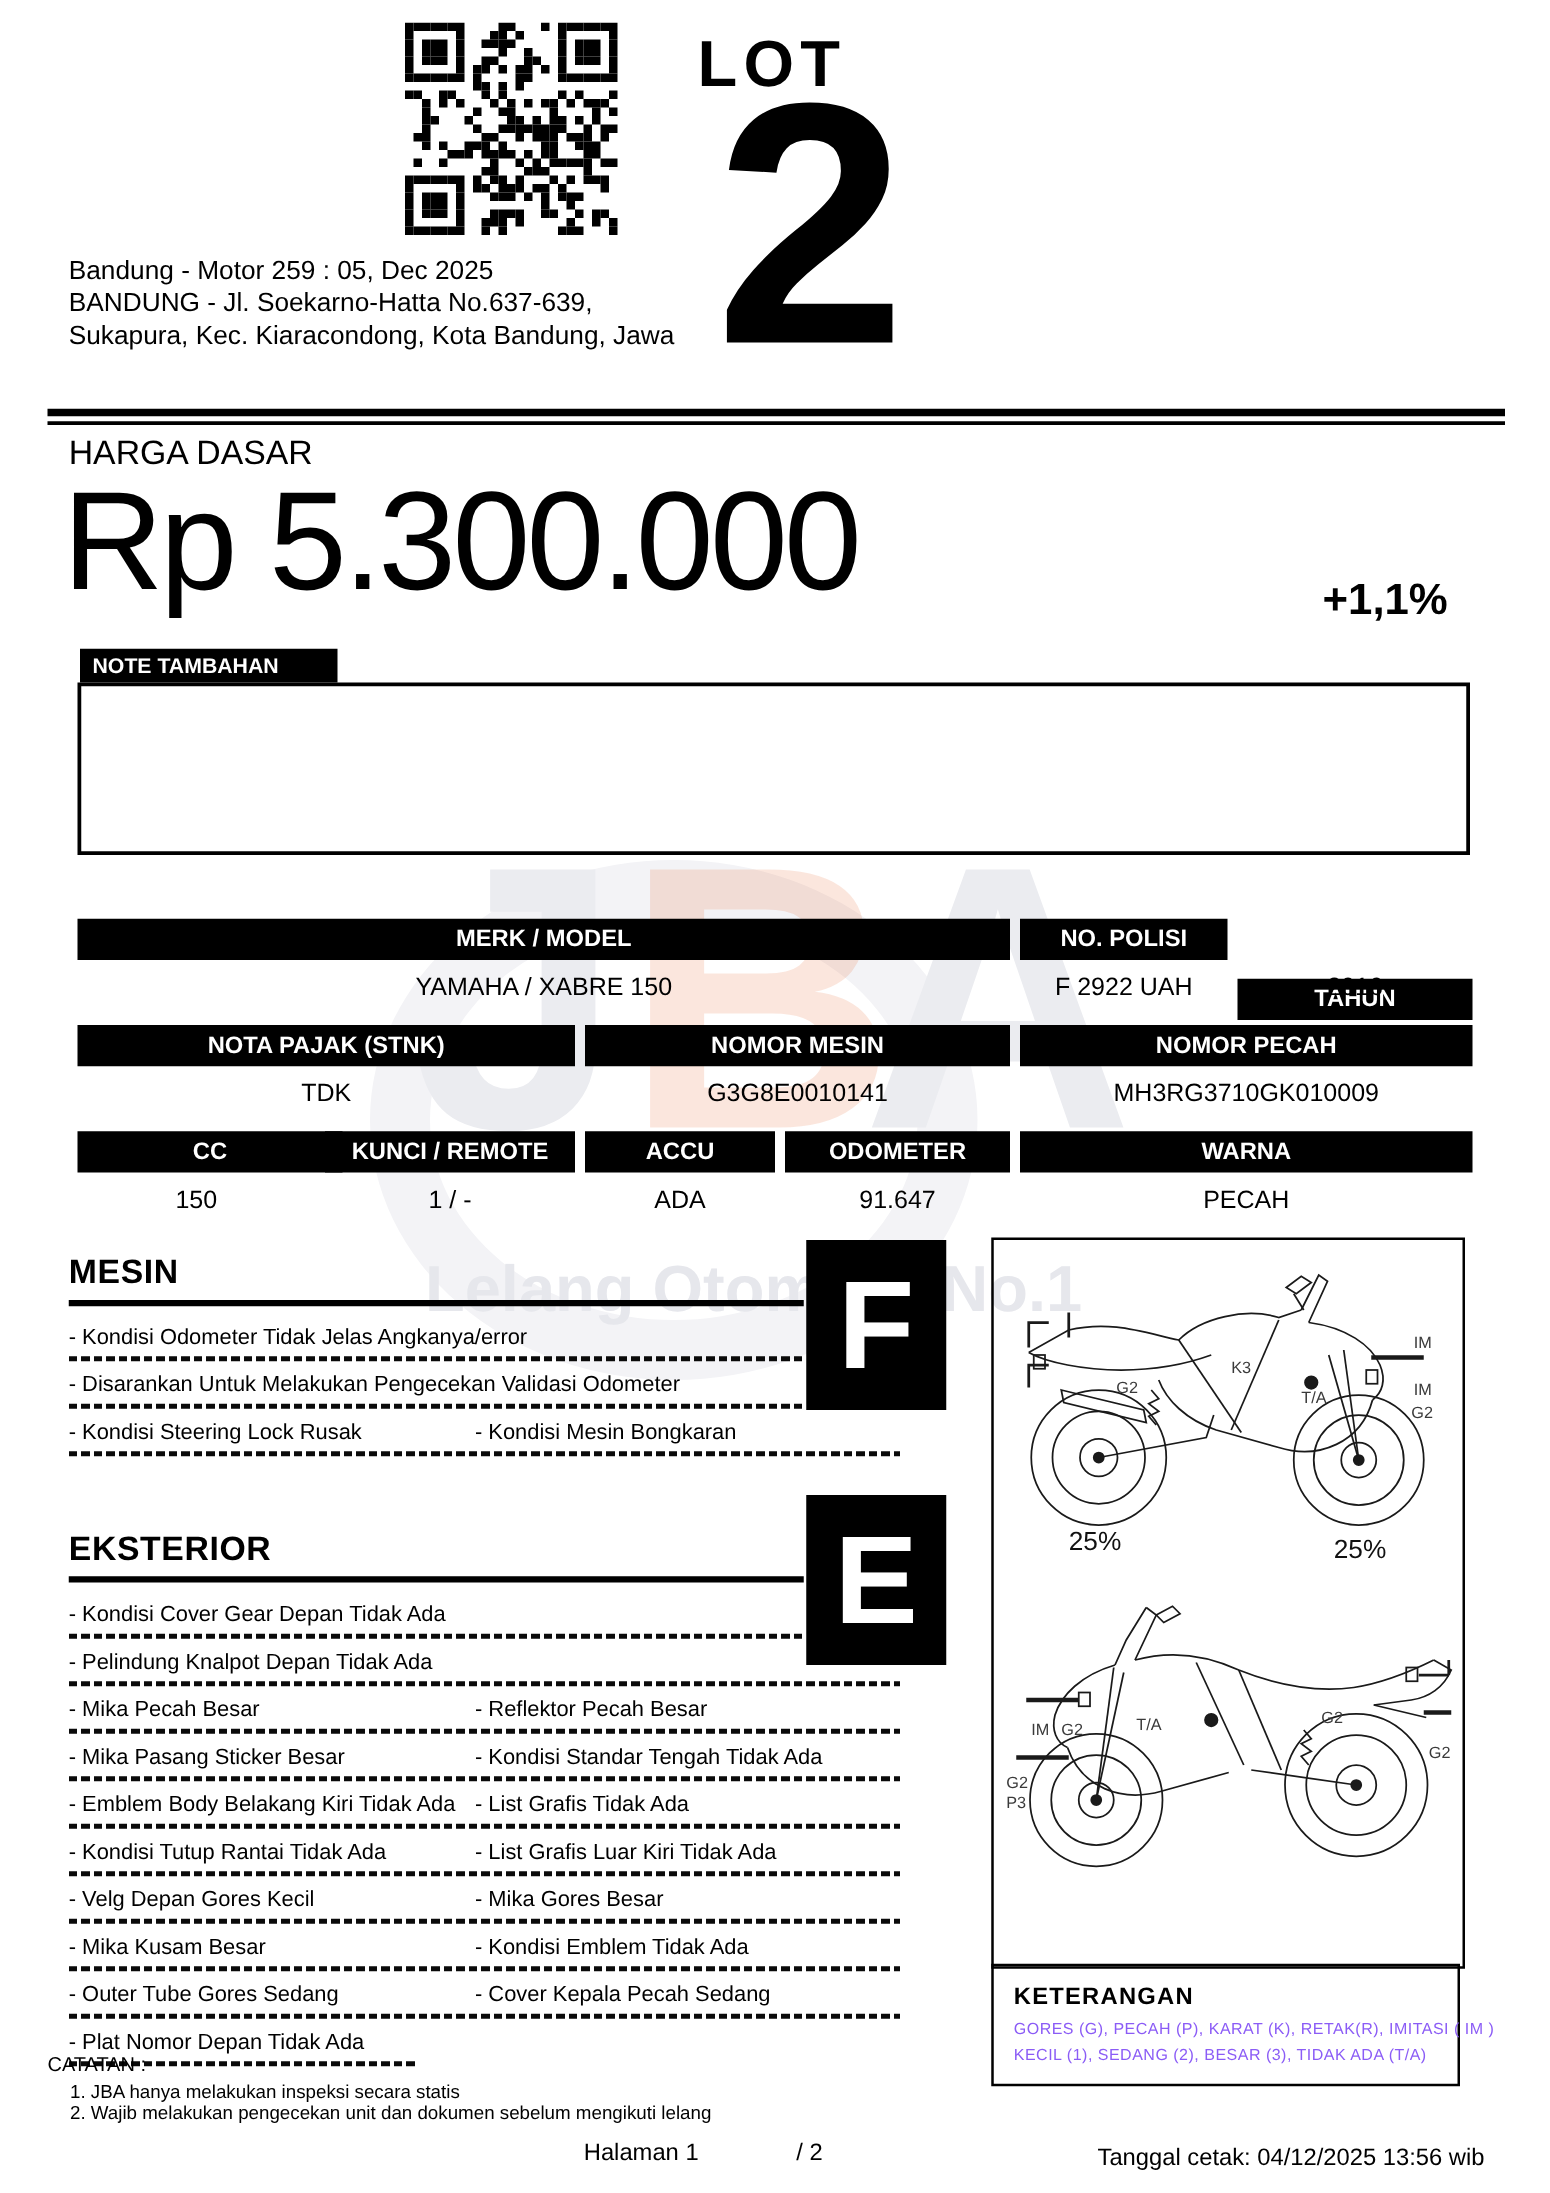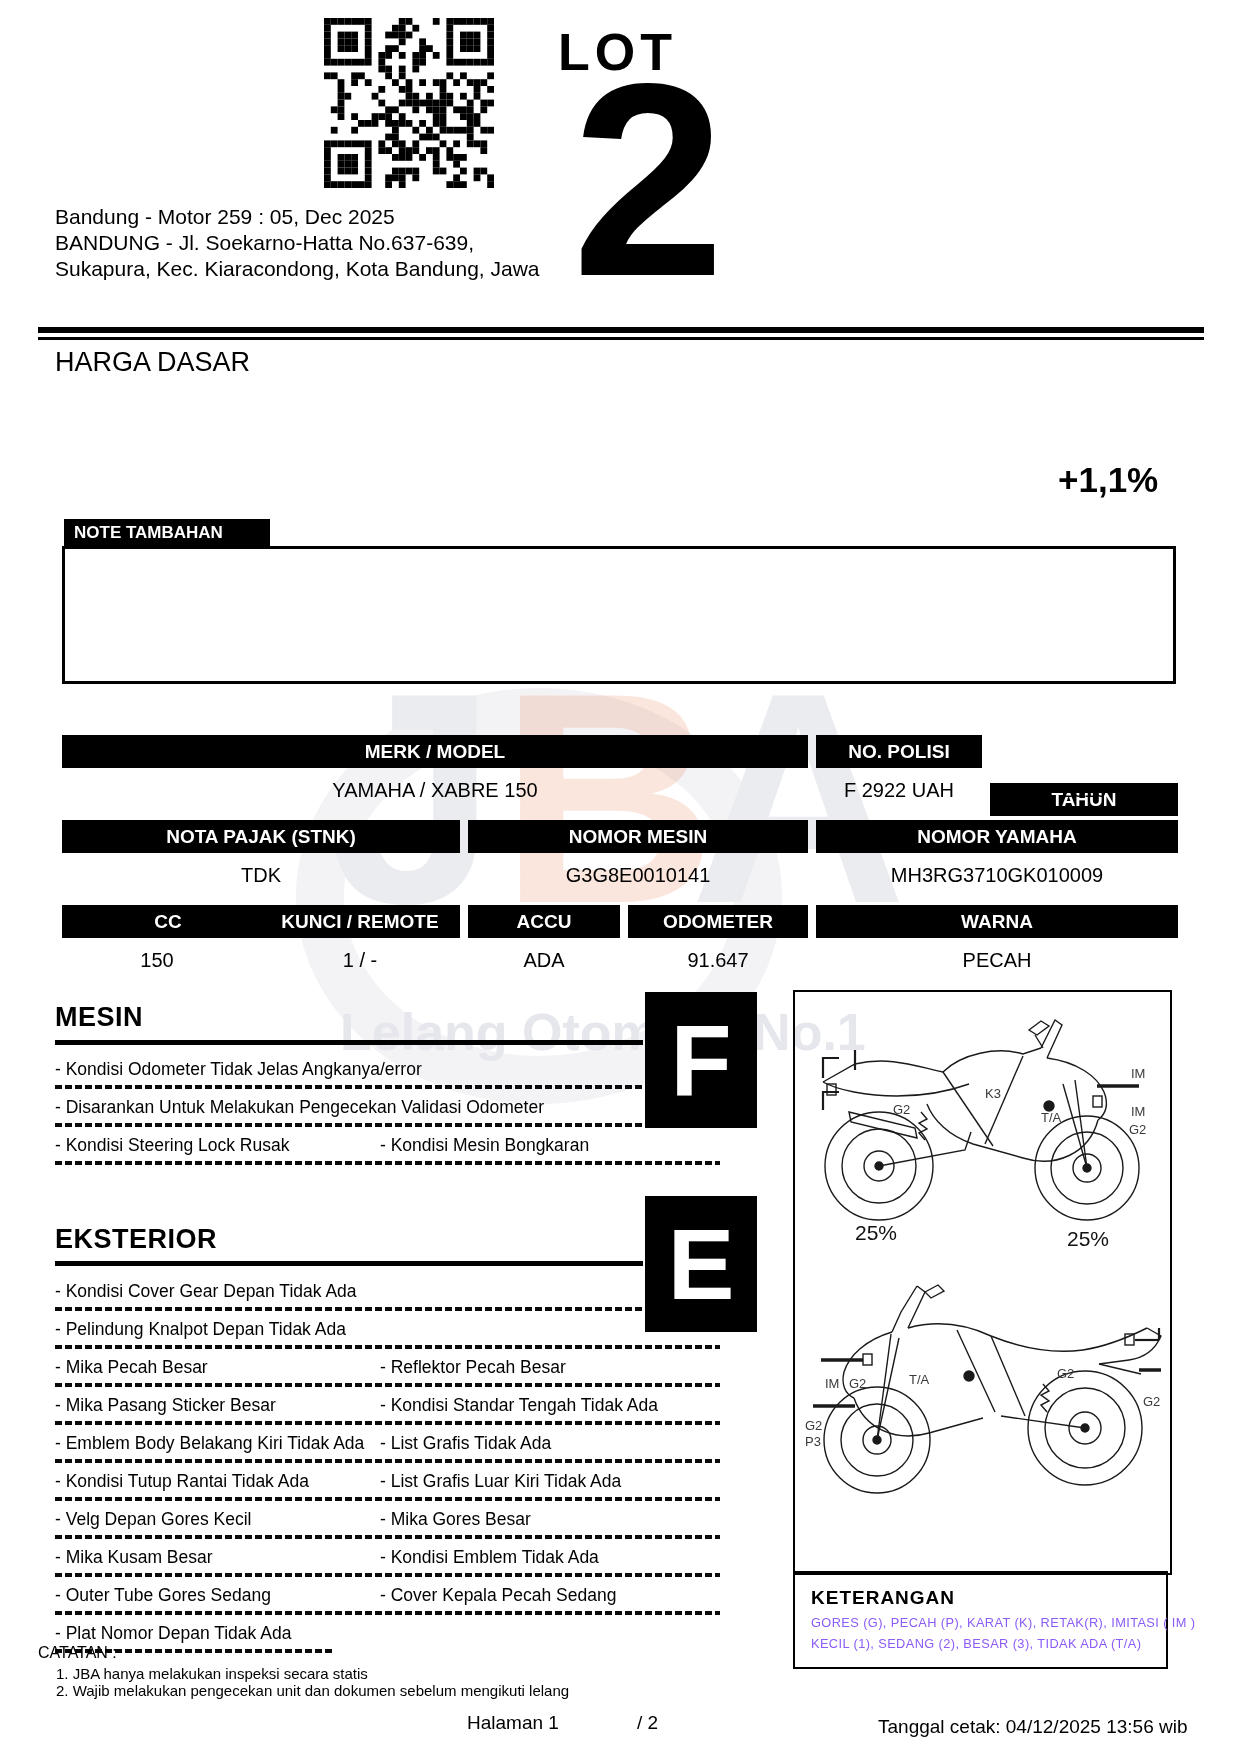--- a/index.html
+++ b/index.html
@@ -345,35 +345,36 @@
     <div class="abs" style="left:55px;top:204px;">
       <div class="venue-line">Bandung - Motor 259 : 05, Dec 2025</div>
       <div class="venue-line">BANDUNG - Jl. Soekarno-Hatta No.637-639,</div>
       <div class="venue-line">Sukapura, Kec. Kiaracondong, Kota Bandung, Jawa</div>
     </div>
 
     <div class="abs rule" style="left:38px;top:327px;width:1166px;height:6px;"></div>
     <div class="abs rule" style="left:38px;top:337px;width:1166px;height:3px;"></div>
 
     <div class="abs" style="left:55px;top:347px;font-size:27px;">HARGA DASAR</div>
+    <div class="abs" style="left:50px;top:368px;font-size:112px;letter-spacing:-3px;white-space:nowrap;">Rp 5.300.000</div>
     <div class="abs" style="left:1058px;top:460px;font-size:35px;font-weight:bold;">+1,1%</div>
 
     <div class="abs lbl-black" style="left:64px;top:519px;width:206px;height:27px;line-height:27px;font-size:17px;padding-left:10px;box-sizing:border-box;">NOTE TAMBAHAN</div>
     <div class="abs" style="left:62px;top:546px;width:1114px;height:138px;border:3px solid #000;font-size:18px;padding:6px;box-sizing:border-box;"></div>
 
     <div class="th" style="left:62px;top:735px;width:746px;">MERK / MODEL</div>
     <div class="th" style="left:816px;top:735px;width:166px;">NO. POLISI</div>
     <div class="th" style="left:990px;top:735px;width:188px;margin-top:48px;">TAHUN</div>
     <div class="tv" style="left:62px;top:772px;width:746px;">YAMAHA / XABRE 150</div>
     <div class="tv" style="left:816px;top:772px;width:166px;">F 2922 UAH</div>
     <div class="tv" style="left:990px;top:772px;width:188px;">2016</div>
 
     <div class="th" style="left:62px;top:820px;width:398px;">NOTA PAJAK (STNK)</div>
     <div class="th" style="left:468px;top:820px;width:340px;">NOMOR MESIN</div>
-    <div class="th" style="left:816px;top:820px;width:362px;">NOMOR YAMAHA</div>
+    <div class="th" style="left:816px;top:820px;width:362px;">NOMOR PECAH</div>
     <div class="tv" style="left:62px;top:857px;width:398px;">TDK</div>
     <div class="tv" style="left:468px;top:857px;width:340px;">G3G8E0010141</div>
     <div class="tv" style="left:816px;top:857px;width:362px;">MH3RG3710GK010009</div>
 
     <div class="th" style="left:62px;top:905px;width:212px;">CC</div>
     <div class="th" style="left:260px;top:905px;width:200px;">KUNCI / REMOTE</div>
     <div class="th" style="left:468px;top:905px;width:152px;">ACCU</div>
     <div class="th" style="left:628px;top:905px;width:180px;">ODOMETER</div>
     <div class="th" style="left:816px;top:905px;width:362px;">WARNA</div>
     <div class="tv" style="left:62px;top:942px;width:190px;">150</div>

